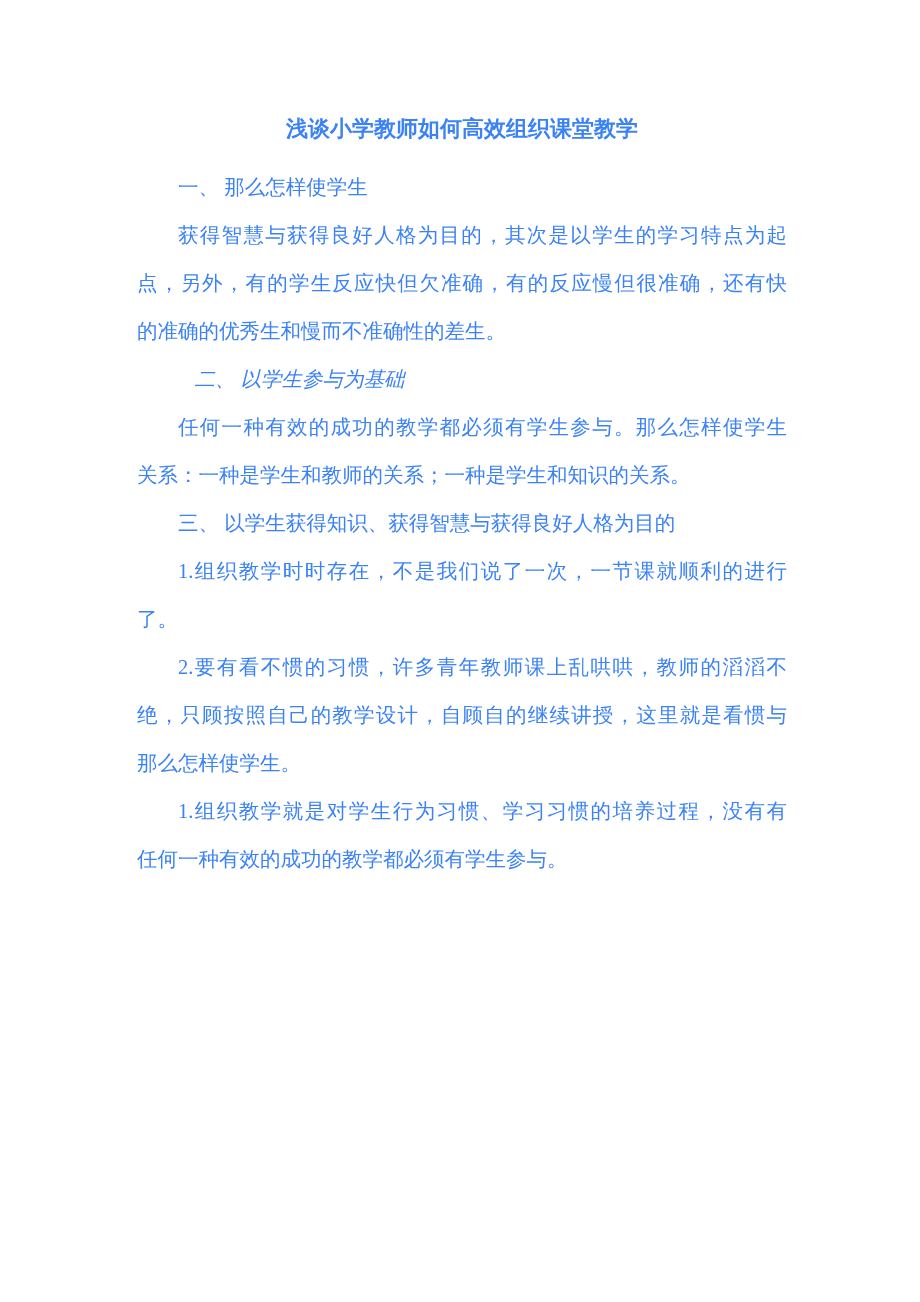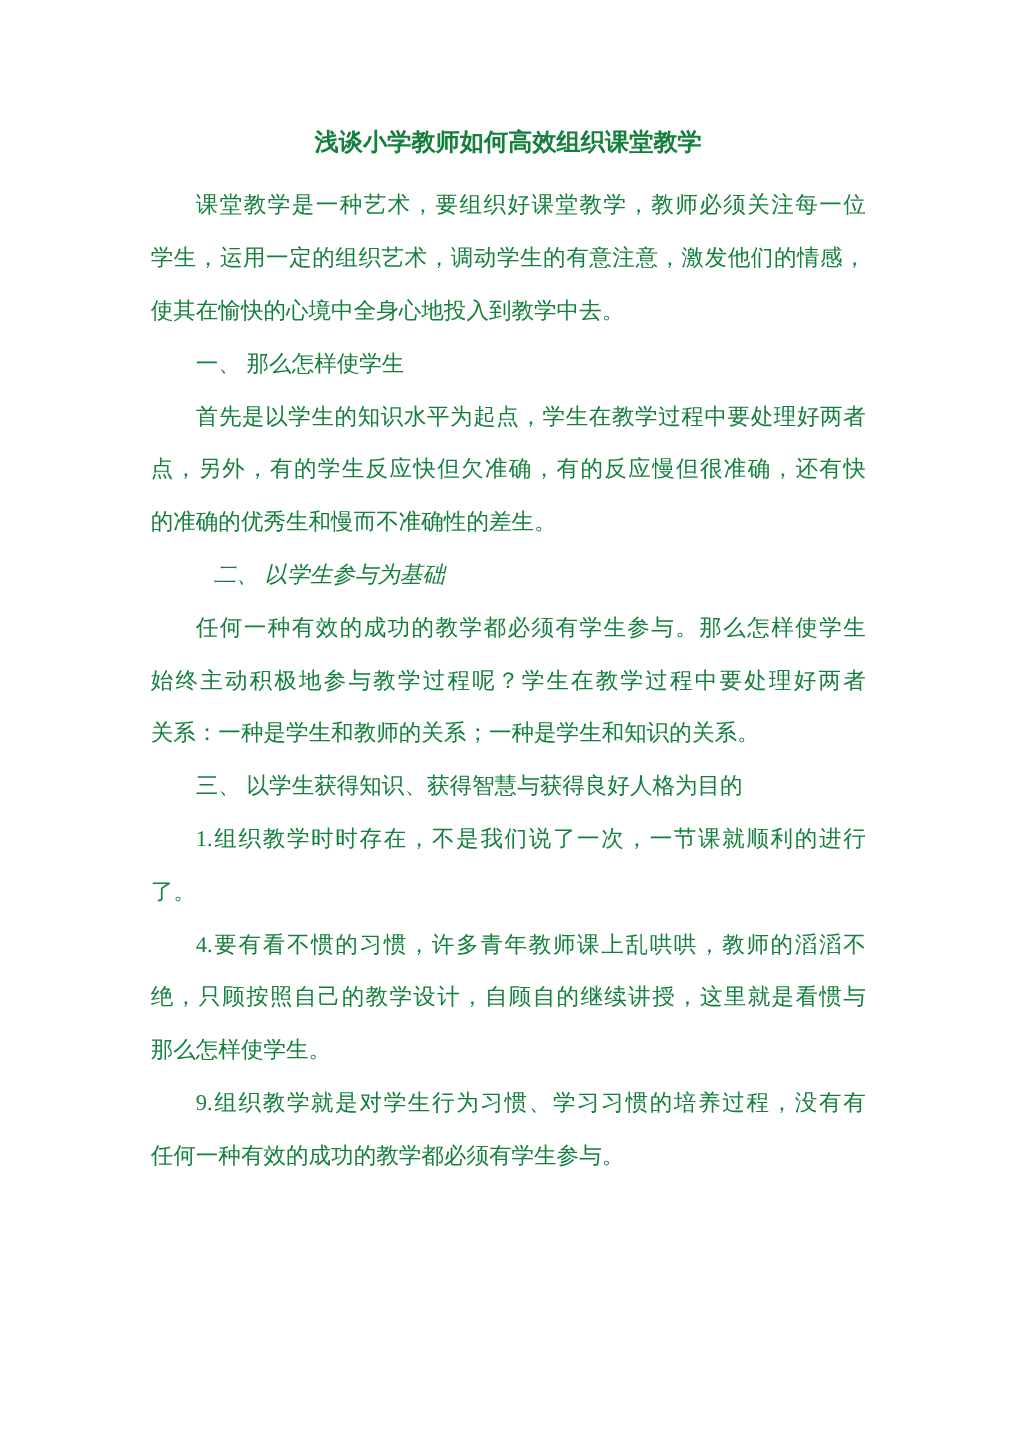--- a/index.html
+++ b/index.html
@@ -5,21 +5,21 @@
   html, body {
     margin: 0;
     padding: 0;
     background: #ffffff;
   }
   .page {
     position: relative;
     width: 920px;
     height: 1302px;
     background: #ffffff;
-    color: #15803d;
+    color: #3b82f6;
     font-family: "Liberation Serif", "DejaVu Serif", serif;
     box-sizing: border-box;
     padding: 105px 133px 0 137px;
     overflow: hidden;
   }
   .doc-title {
     width: 650px;
     height: 48px;
     line-height: 48px;
     font-size: 22px;
@@ -57,50 +57,44 @@
     font-style: italic;
   }
 </style>
 </head>
 <body>
 
 <div class="page">
   <div class="doc-title">浅谈小学教师如何高效组织课堂教学</div>
   <div class="doc-body" id="doc-body">
       <div class="block">
-        <div class="line first fill">课堂教学是一种艺术，要组织好课堂教学，教师必须关注每一位</div>
-        <div class="line fill">学生，运用一定的组织艺术，调动学生的有意注意，激发他们的情感，</div>
-        <div class="line">使其在愉快的心境中全身心地投入到教学中去。</div>
-      </div>
-      <div class="block">
         <div class="line first">一、 那么怎样使学生</div>
       </div>
       <div class="block">
-        <div class="line first fill">首先是以学生的知识水平为起点，学生在教学过程中要处理好两者</div>
+        <div class="line first fill">获得智慧与获得良好人格为目的，其次是以学生的学习特点为起</div>
         <div class="line fill">点，另外，有的学生反应快但欠准确，有的反应慢但很准确，还有快</div>
         <div class="line">的准确的优秀生和慢而不准确性的差生。</div>
       </div>
       <div class="block">
         <div class="line first first-xl">二、 以学生参与为基础</div>
       </div>
       <div class="block">
         <div class="line first fill">任何一种有效的成功的教学都必须有学生参与。那么怎样使学生</div>
-        <div class="line fill">始终主动积极地参与教学过程呢？学生在教学过程中要处理好两者</div>
         <div class="line">关系：一种是学生和教师的关系；一种是学生和知识的关系。</div>
       </div>
       <div class="block">
         <div class="line first">三、 以学生获得知识、获得智慧与获得良好人格为目的</div>
       </div>
       <div class="block">
         <div class="line first fill">1.组织教学时时存在，不是我们说了一次，一节课就顺利的进行</div>
         <div class="line">了。</div>
       </div>
       <div class="block">
-        <div class="line first fill">4.要有看不惯的习惯，许多青年教师课上乱哄哄，教师的滔滔不</div>
+        <div class="line first fill">2.要有看不惯的习惯，许多青年教师课上乱哄哄，教师的滔滔不</div>
         <div class="line fill">绝，只顾按照自己的教学设计，自顾自的继续讲授，这里就是看惯与</div>
         <div class="line">那么怎样使学生。</div>
       </div>
       <div class="block">
-        <div class="line first fill">9.组织教学就是对学生行为习惯、学习习惯的培养过程，没有有</div>
+        <div class="line first fill">1.组织教学就是对学生行为习惯、学习习惯的培养过程，没有有</div>
         <div class="line">任何一种有效的成功的教学都必须有学生参与。</div>
       </div>
     </div>
 </div>
 
 </body></html>

